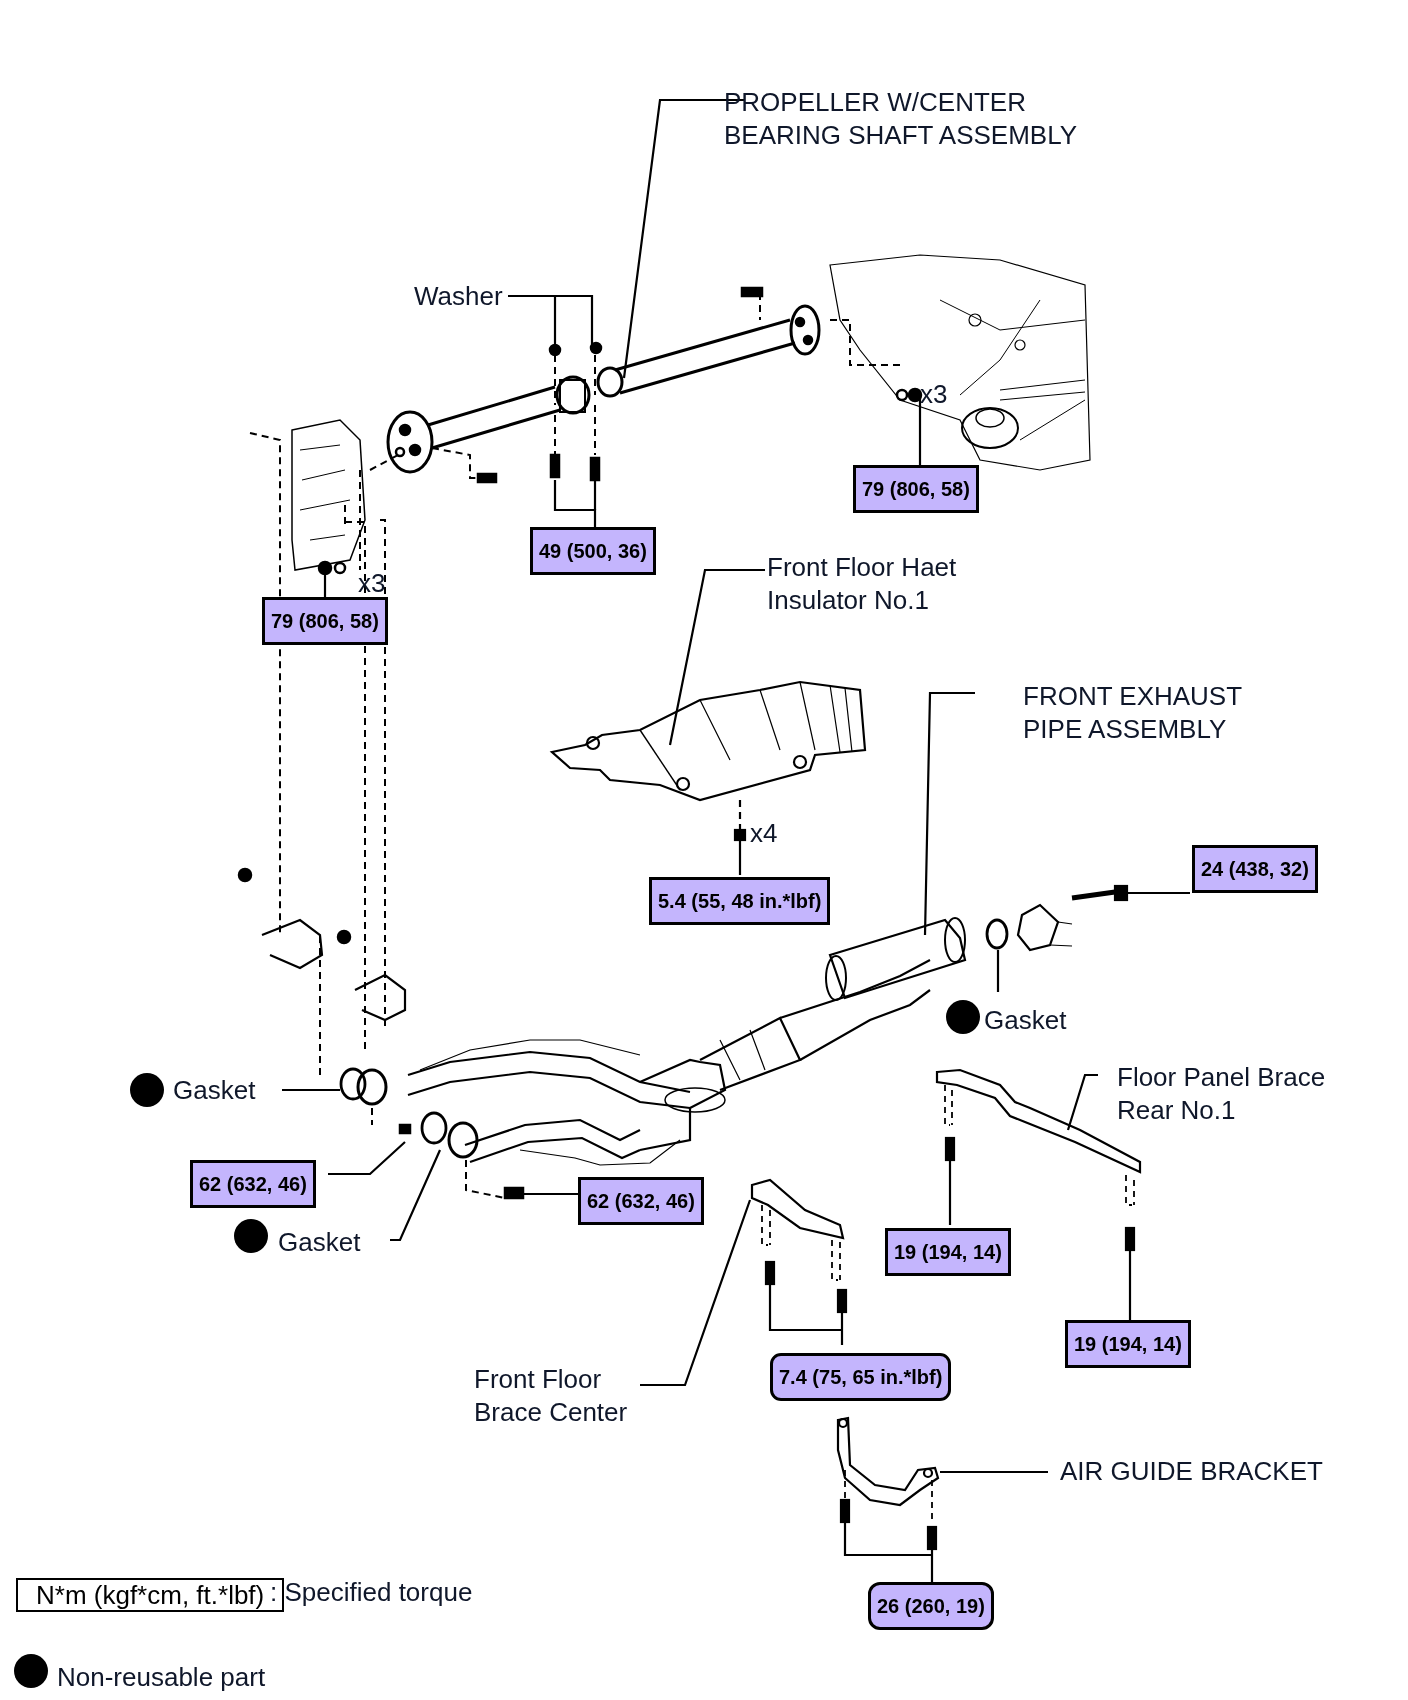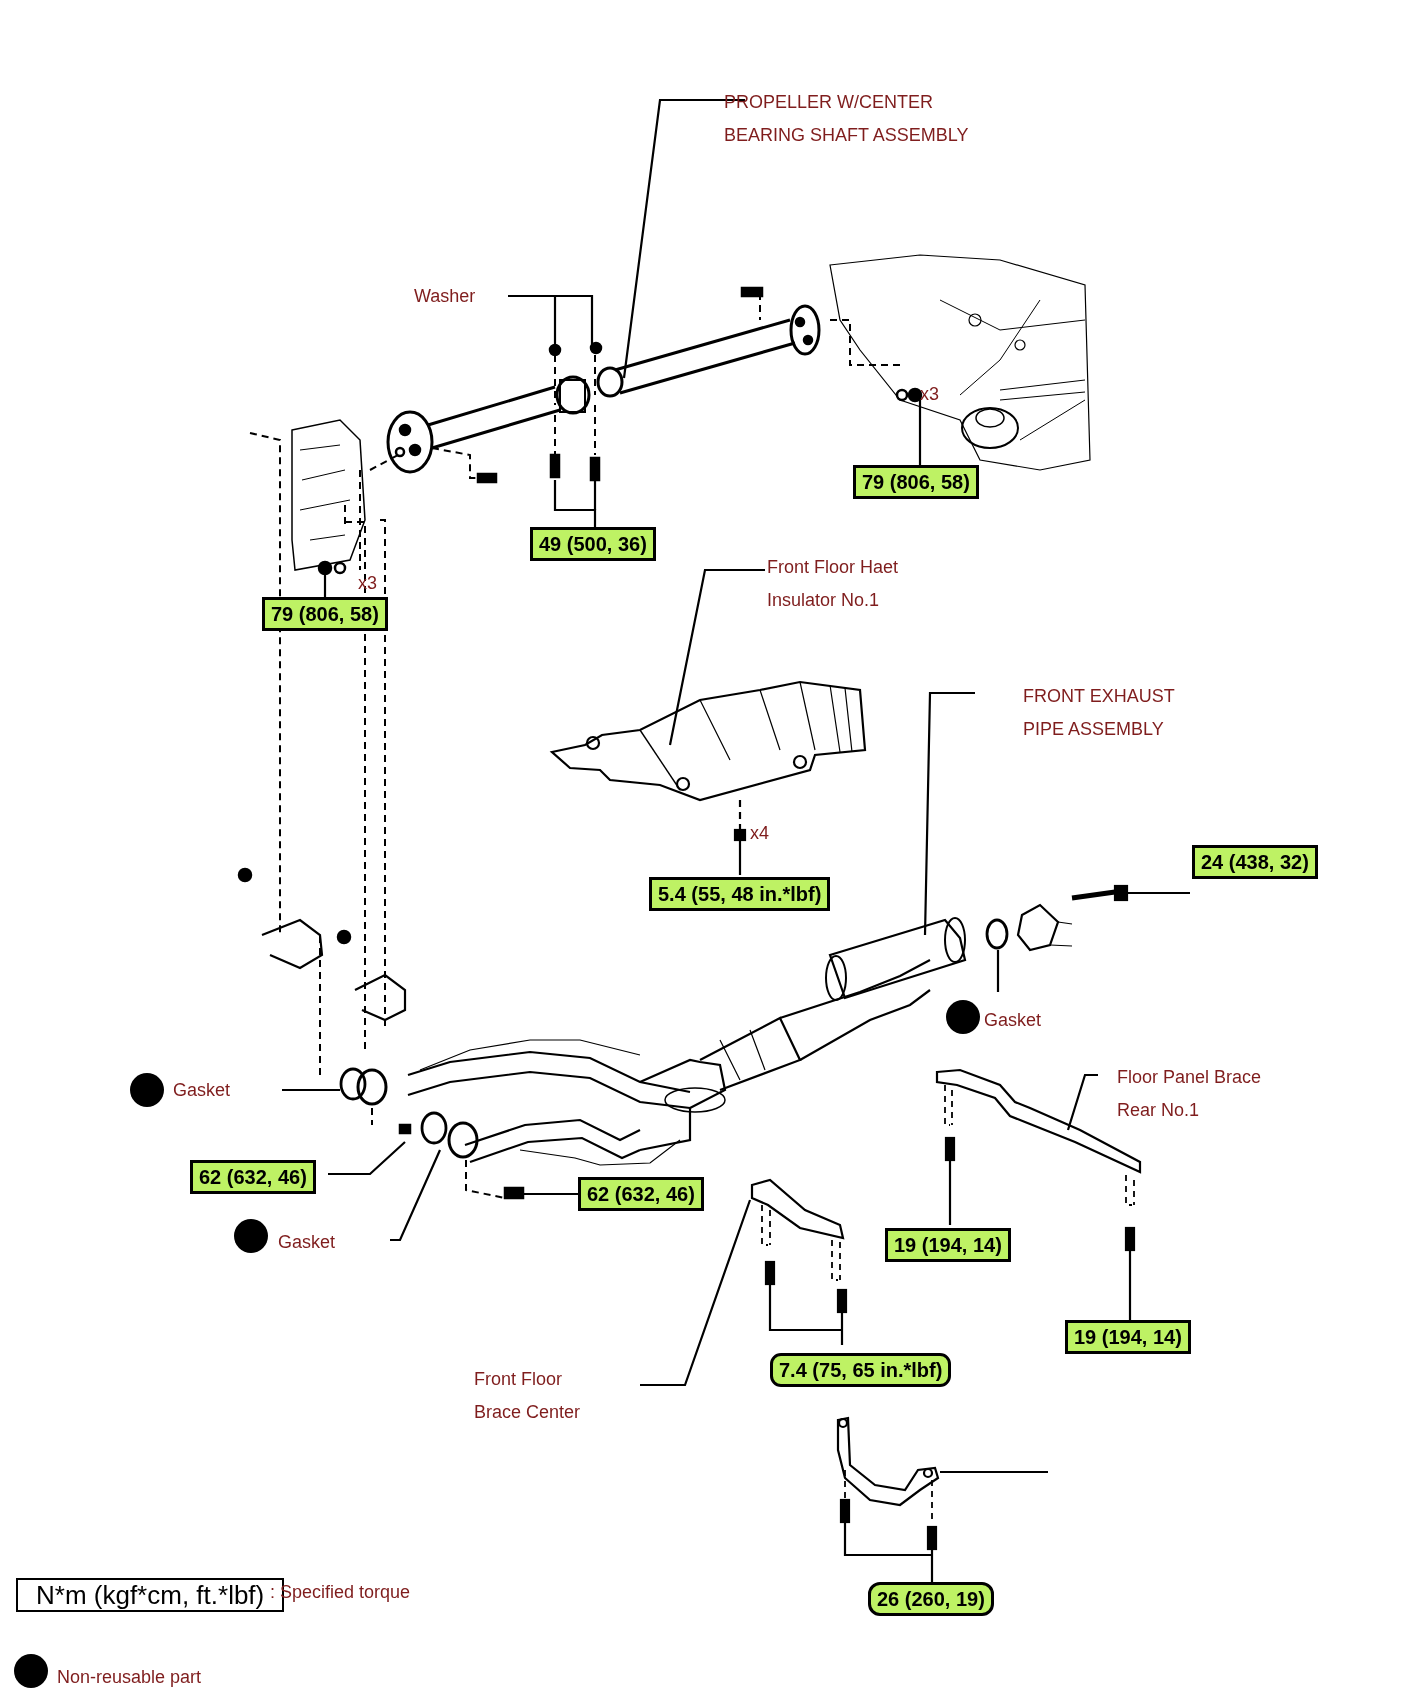--- a/index.html
+++ b/index.html
@@ -1,21 +1,21 @@
 <!DOCTYPE html>
 <html><head>
 <meta charset="utf-8">
 <style>
   html, body { margin:0; padding:0; background:#ffffff; }
   body { width:1408px; height:1700px; position:relative; overflow:hidden;
          font-family:"Liberation Sans", sans-serif; color:#000; }
   #art { position:absolute; left:0; top:0; }
-  .lbl { position:absolute; font-size:18px; line-height:33px; white-space:nowrap; color:#7f1d1d; }
-  .torque { position:absolute; border:3px solid #000; background:#bef264; font-weight:bold;
-            font-size:20px; line-height:26px; padding:1px 6px; white-space:nowrap; }
+  .lbl { position:absolute; font-size:26px; line-height:33px; white-space:nowrap; color:#0f172a; }
+  .torque { position:absolute; border:3px solid #000; background:#c4b5fd; font-weight:bold;
+            font-size:20px; line-height:26px; padding:8px 6px; white-space:nowrap; }
   .dot { position:absolute; width:34px; height:34px; border-radius:50%; background:#000; }
   .legend-box { position:absolute; border:2px solid #000; font-size:26px; line-height:30px; padding:0 18px; white-space:nowrap; }
 </style>
 </head>
 <body>
 
 <svg id="art" width="1408" height="1700" viewBox="0 0 1408 1700" fill="none" stroke="#000" stroke-width="2.5">
 
   <g>
 
@@ -249,20 +249,21 @@
 <div class="torque" style="left:1065px; top:1320px;">19 (194, 14)</div>
 
 <div class="lbl" style="left:474px; top:1363px;">
   <div>Front Floor</div>
   <div>Brace Center</div>
 </div>
 
 <div class="torque" style="left:770px; top:1353px;border-radius:11px;">7.4 (75, 65 in.*lbf)</div>
 
 <div class="lbl" style="left:1060px; top:1455px;">
+  <div>AIR GUIDE BRACKET</div>
 </div>
 
 <div class="torque" style="left:868px; top:1582px;border-radius:12px;">26 (260, 19)</div>
 
 <div class="legend-box" style="left:16px; top:1578px;">N*m (kgf*cm, ft.*lbf)</div>
 <div class="lbl" style="left:270px; top:1576px;">: Specified torque</div>
 
 <div class="dot" style="left:14px; top:1654px;"></div>
 <div class="lbl" style="left:57px; top:1661px;">Non-reusable part</div>
 

